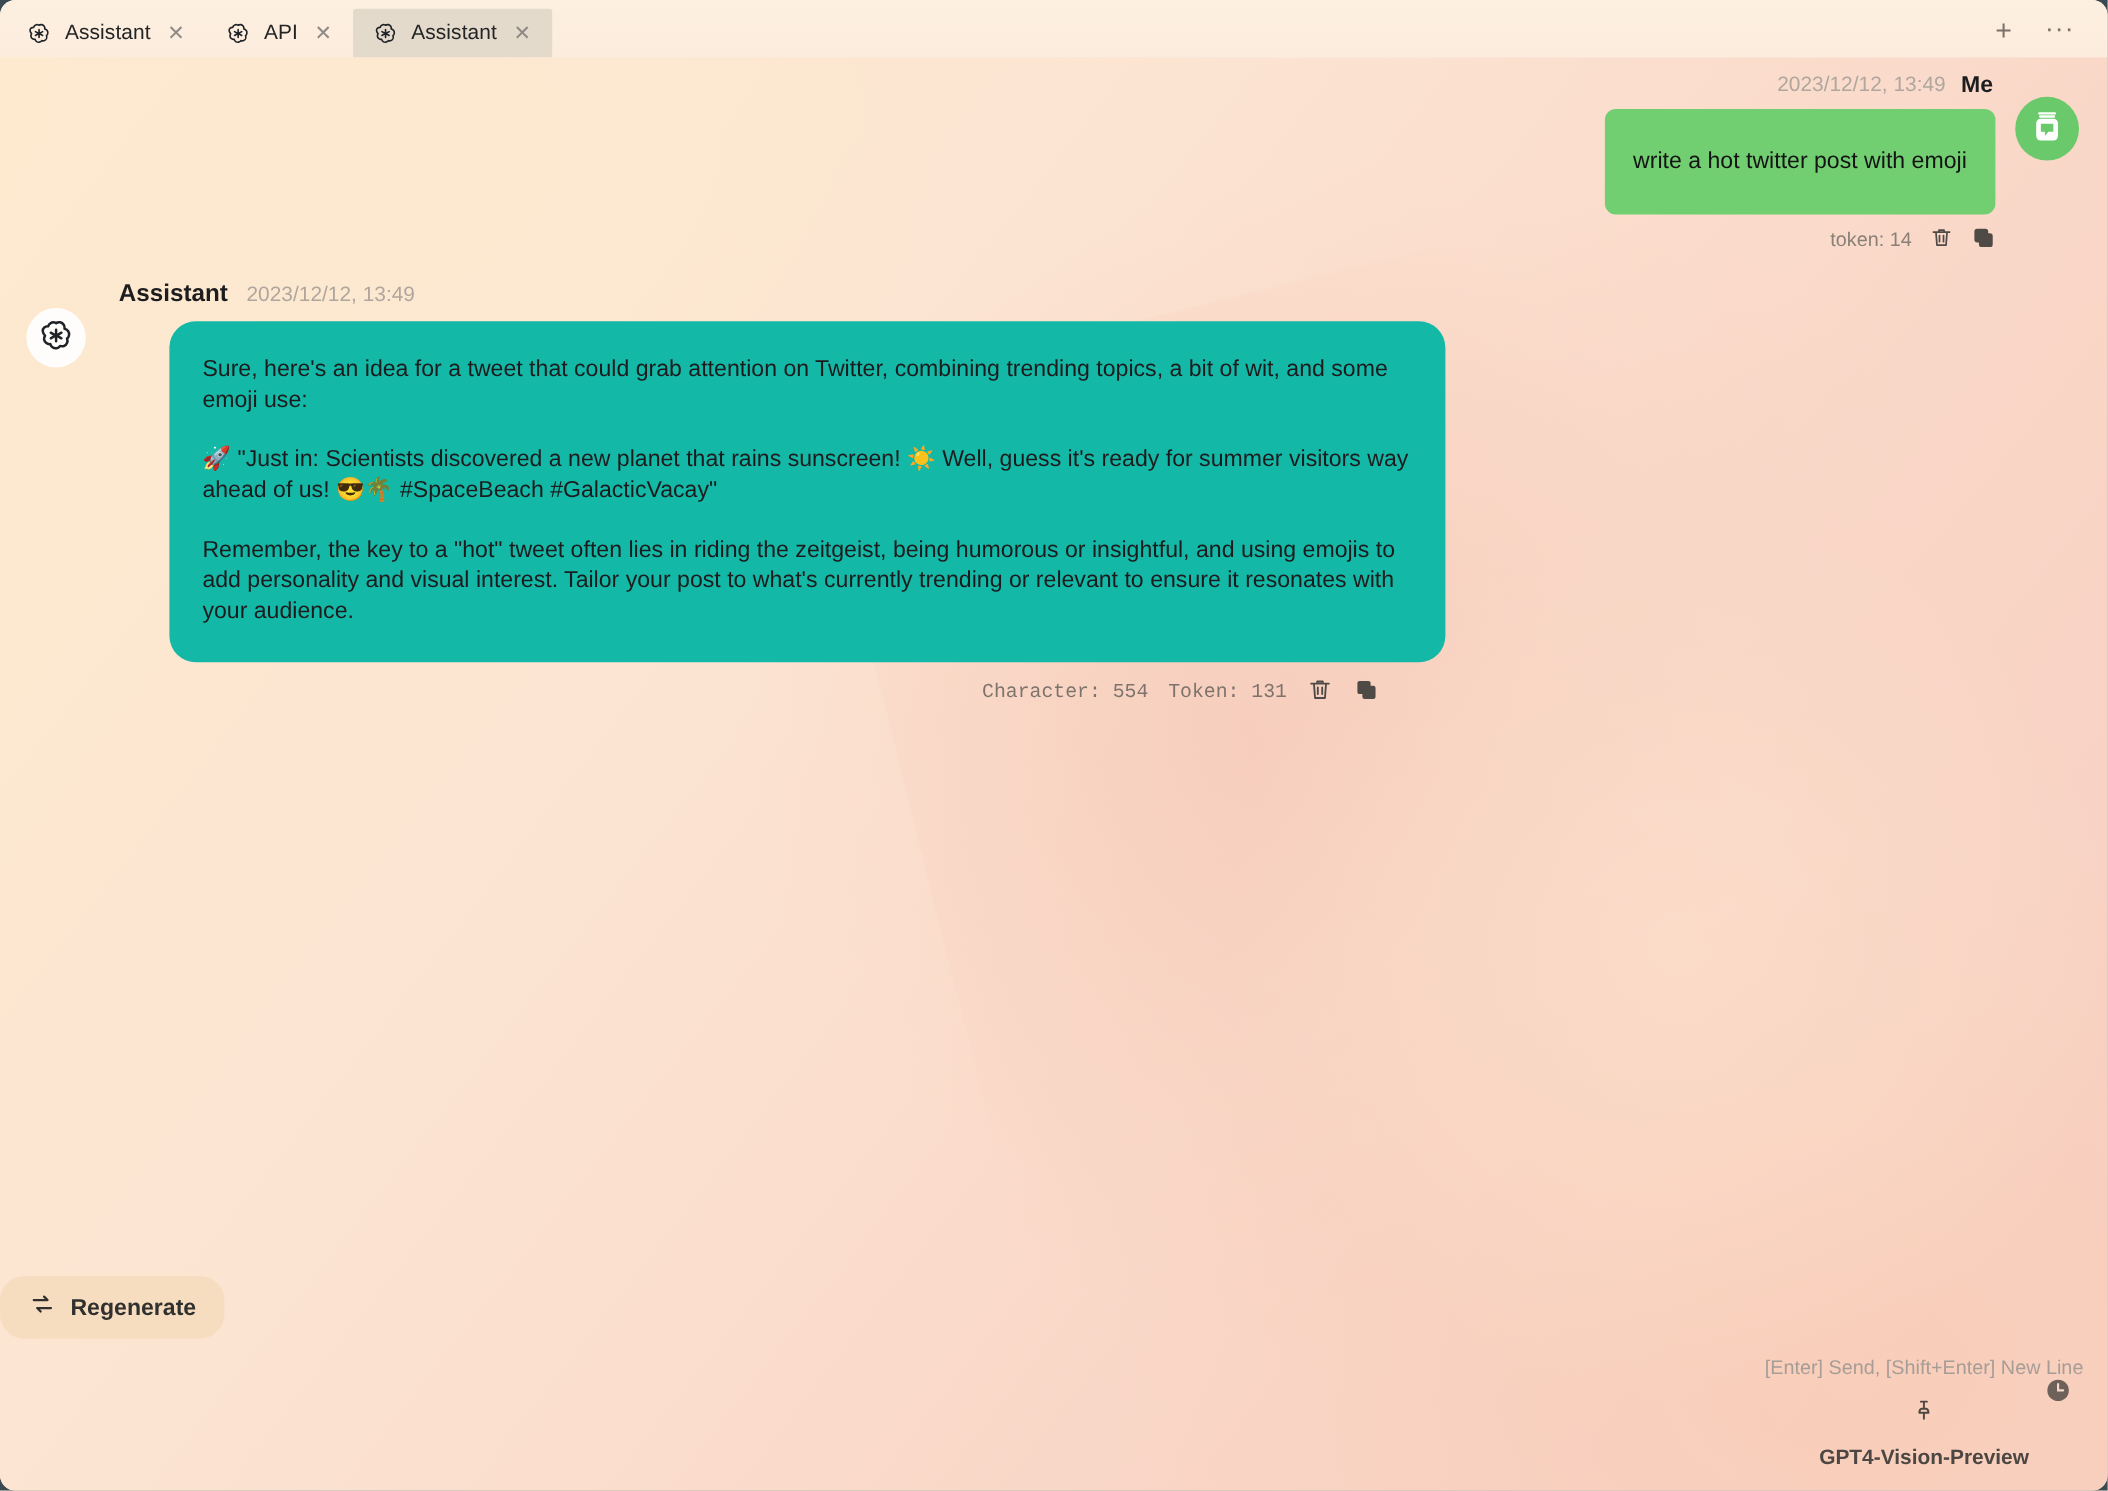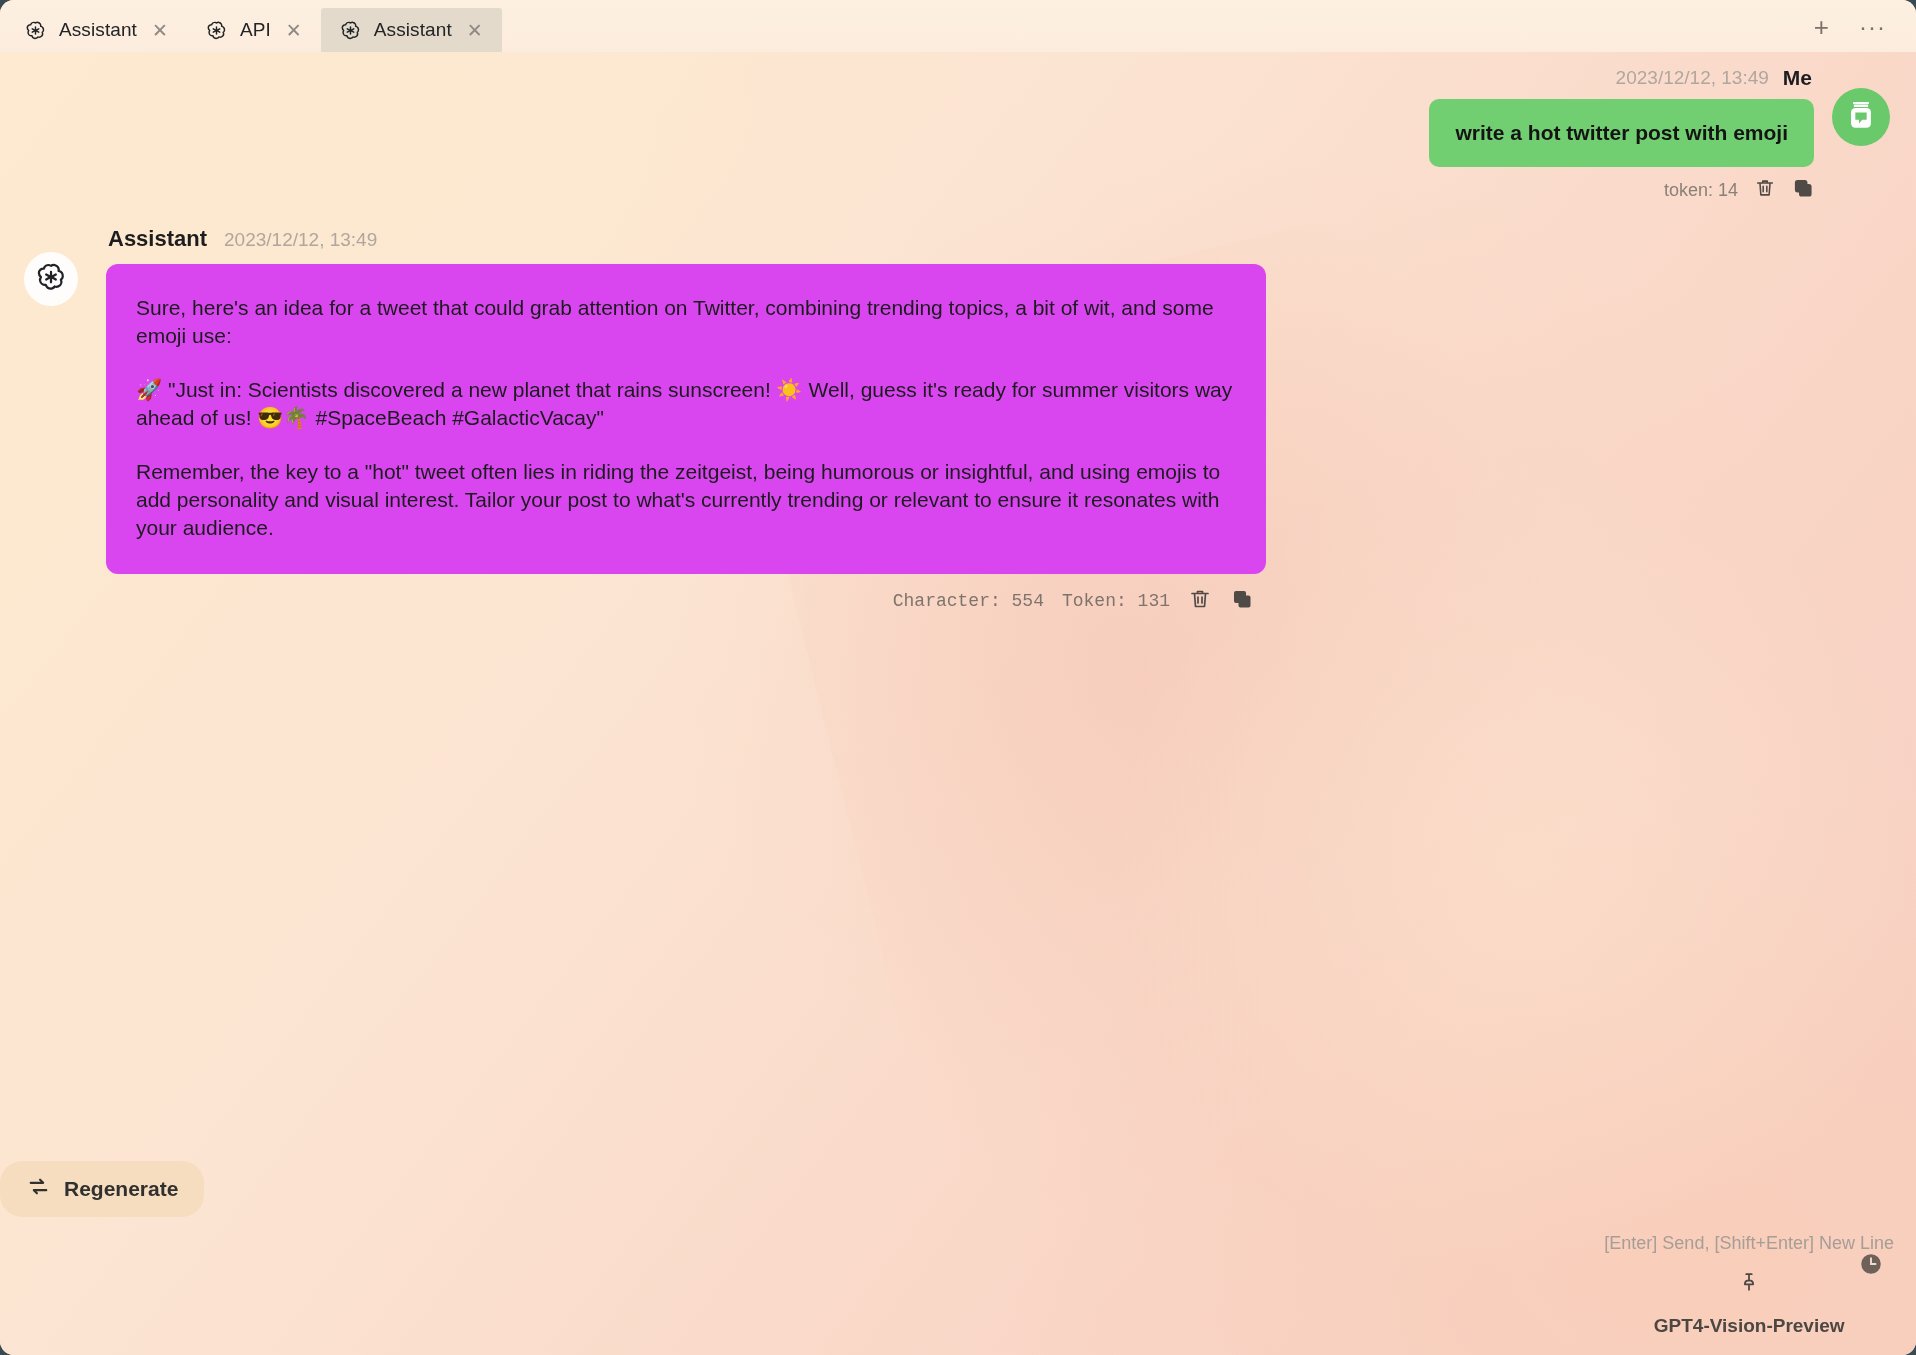--- a/index.html
+++ b/index.html
@@ -137,24 +137,23 @@
   .whoami {
     font-size: 21px;
     font-weight: bold;
     color: #1d1d1f;
   }
   .user-bubble {
     background: #71cf71;
     color: #141414;
     font-size: 21px;
     border-radius: 10px;
-    padding: 20px 26px;
+    padding: 34px 26px;
     max-width: 760px;
     line-height: 1.35;
-    font-weight: bold;
   }
   .msg-meta {
     display: flex;
     align-items: center;
     gap: 16px;
     margin-top: 10px;
     font-size: 18px;
     color: #8a8077;
   }
   .meta-ico { cursor: pointer; display: block; }
@@ -197,27 +196,28 @@
     gap: 17px;
     margin-bottom: 12px;
     padding-left: 2px;
   }
   .bot-name {
     font-size: 22px;
     font-weight: bold;
     color: #1d1d1f;
   }
   .bot-bubble {
-    background: #d946ef;
-    border-radius: 12px;
+    background: #14b8a6;
+    border-radius: 24px;
     padding: 30px 30px 32px 30px;
     width: 100%;
     color: #1c1c1e;
     font-size: 21px;
     line-height: 1.33;
+    margin-left: 48px;
   }
   .bot-bubble p { margin-bottom: 26px; }
   .bot-bubble p:last-child { margin-bottom: 0; }
   .bot-meta {
     align-self: flex-end;
     display: flex;
     align-items: center;
     gap: 18px;
     margin-top: 13px;
     font-size: 18px;

